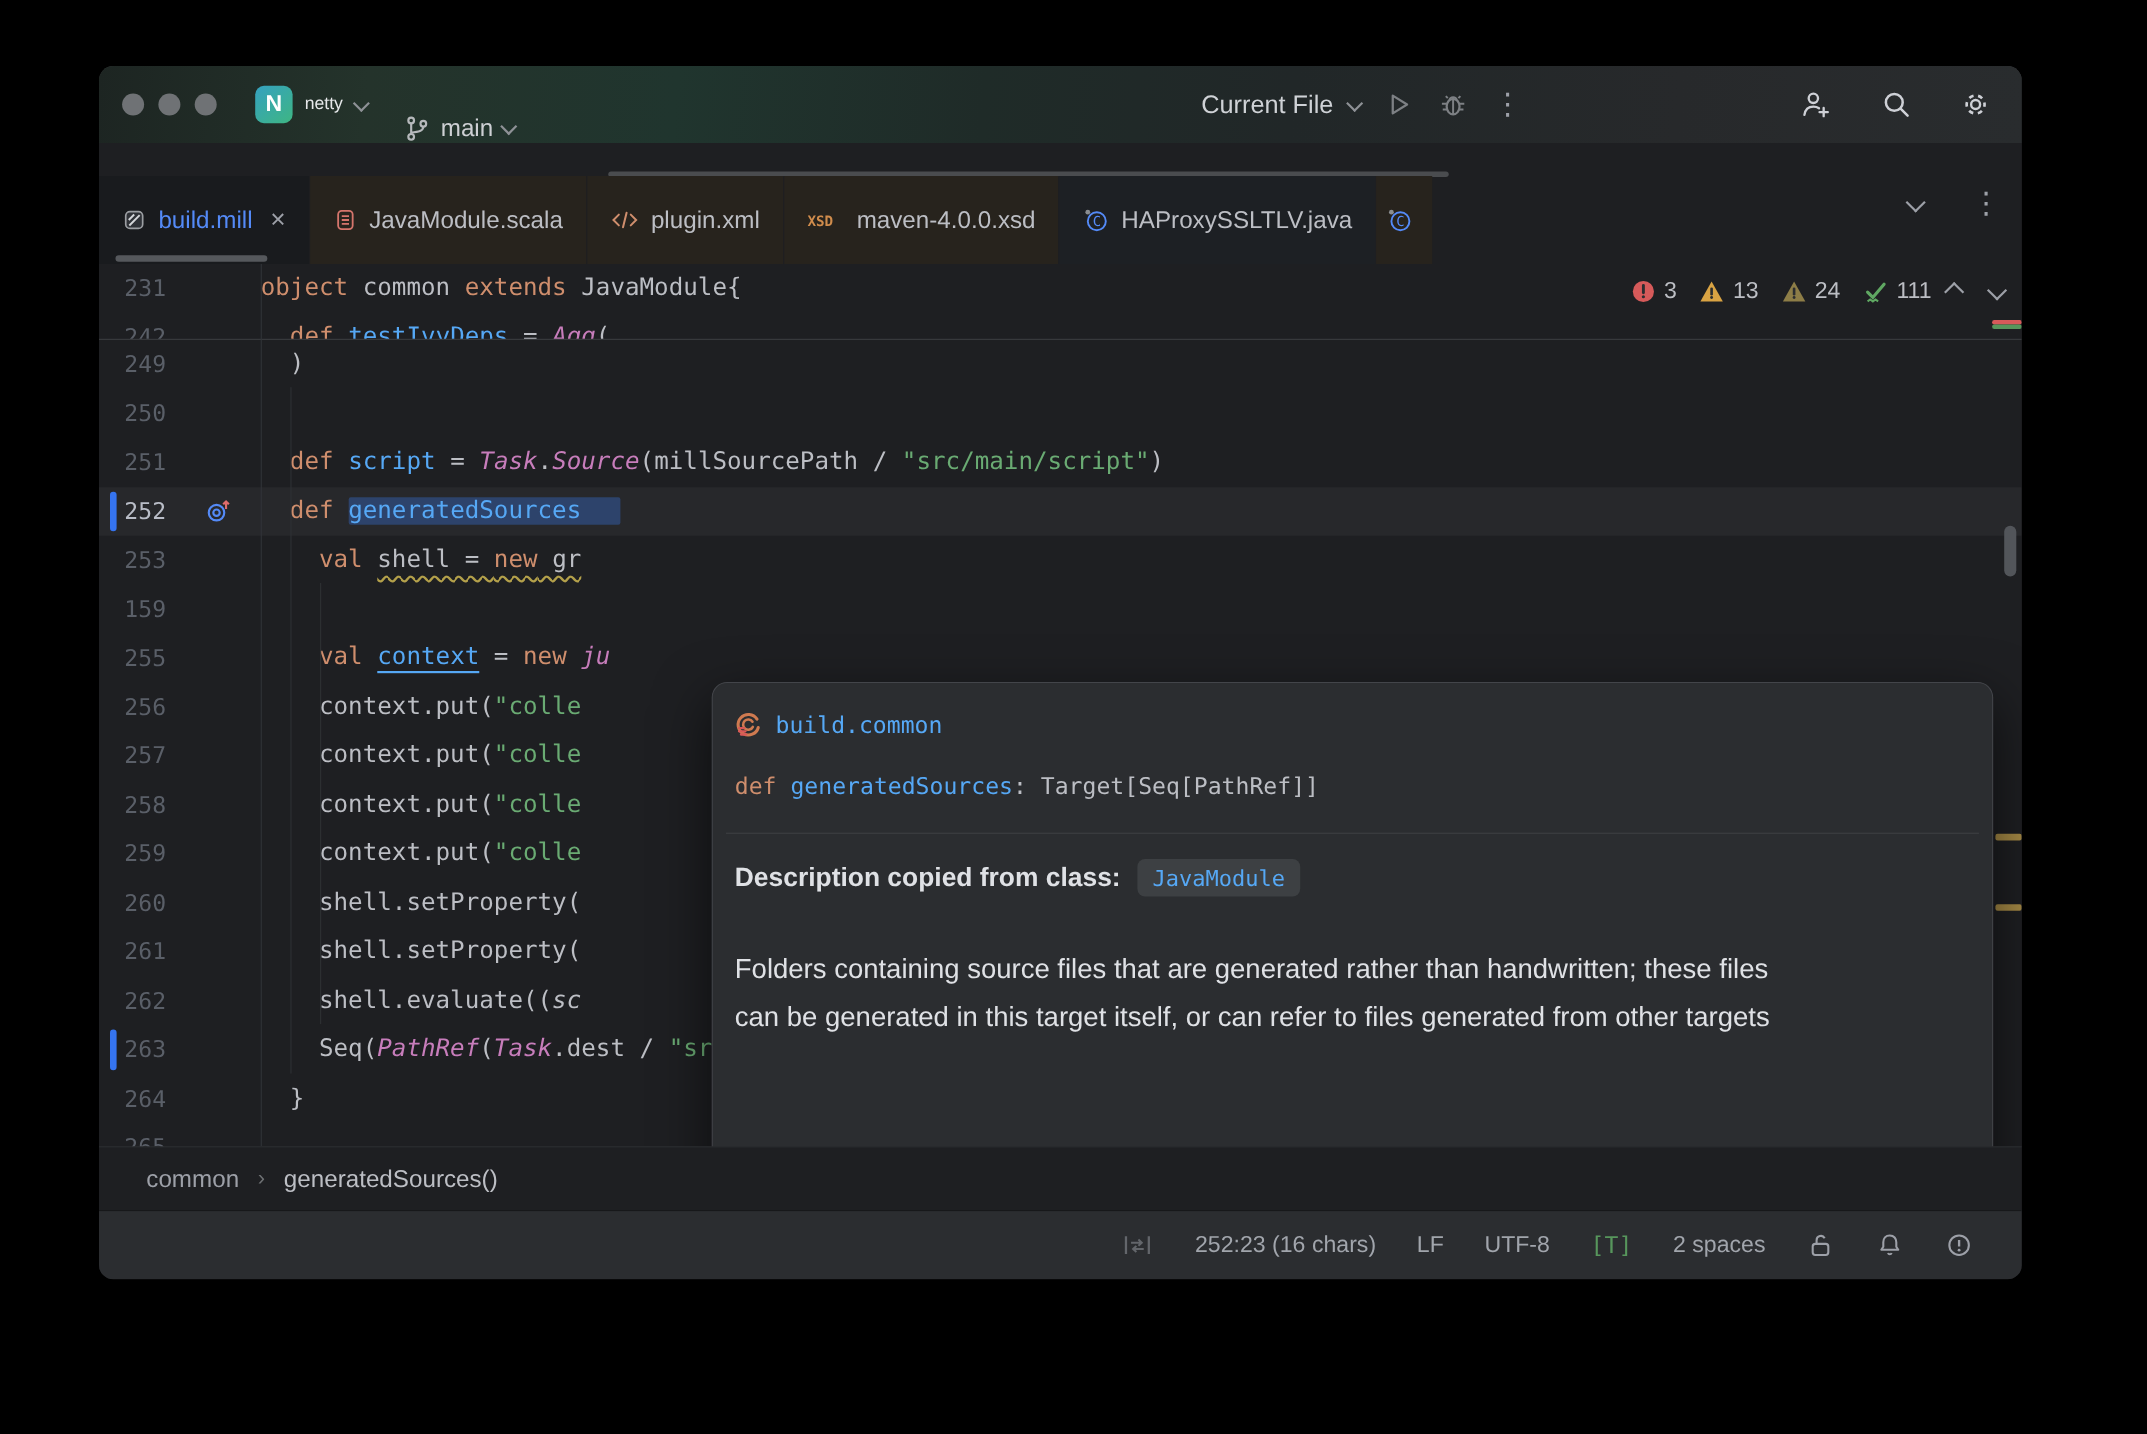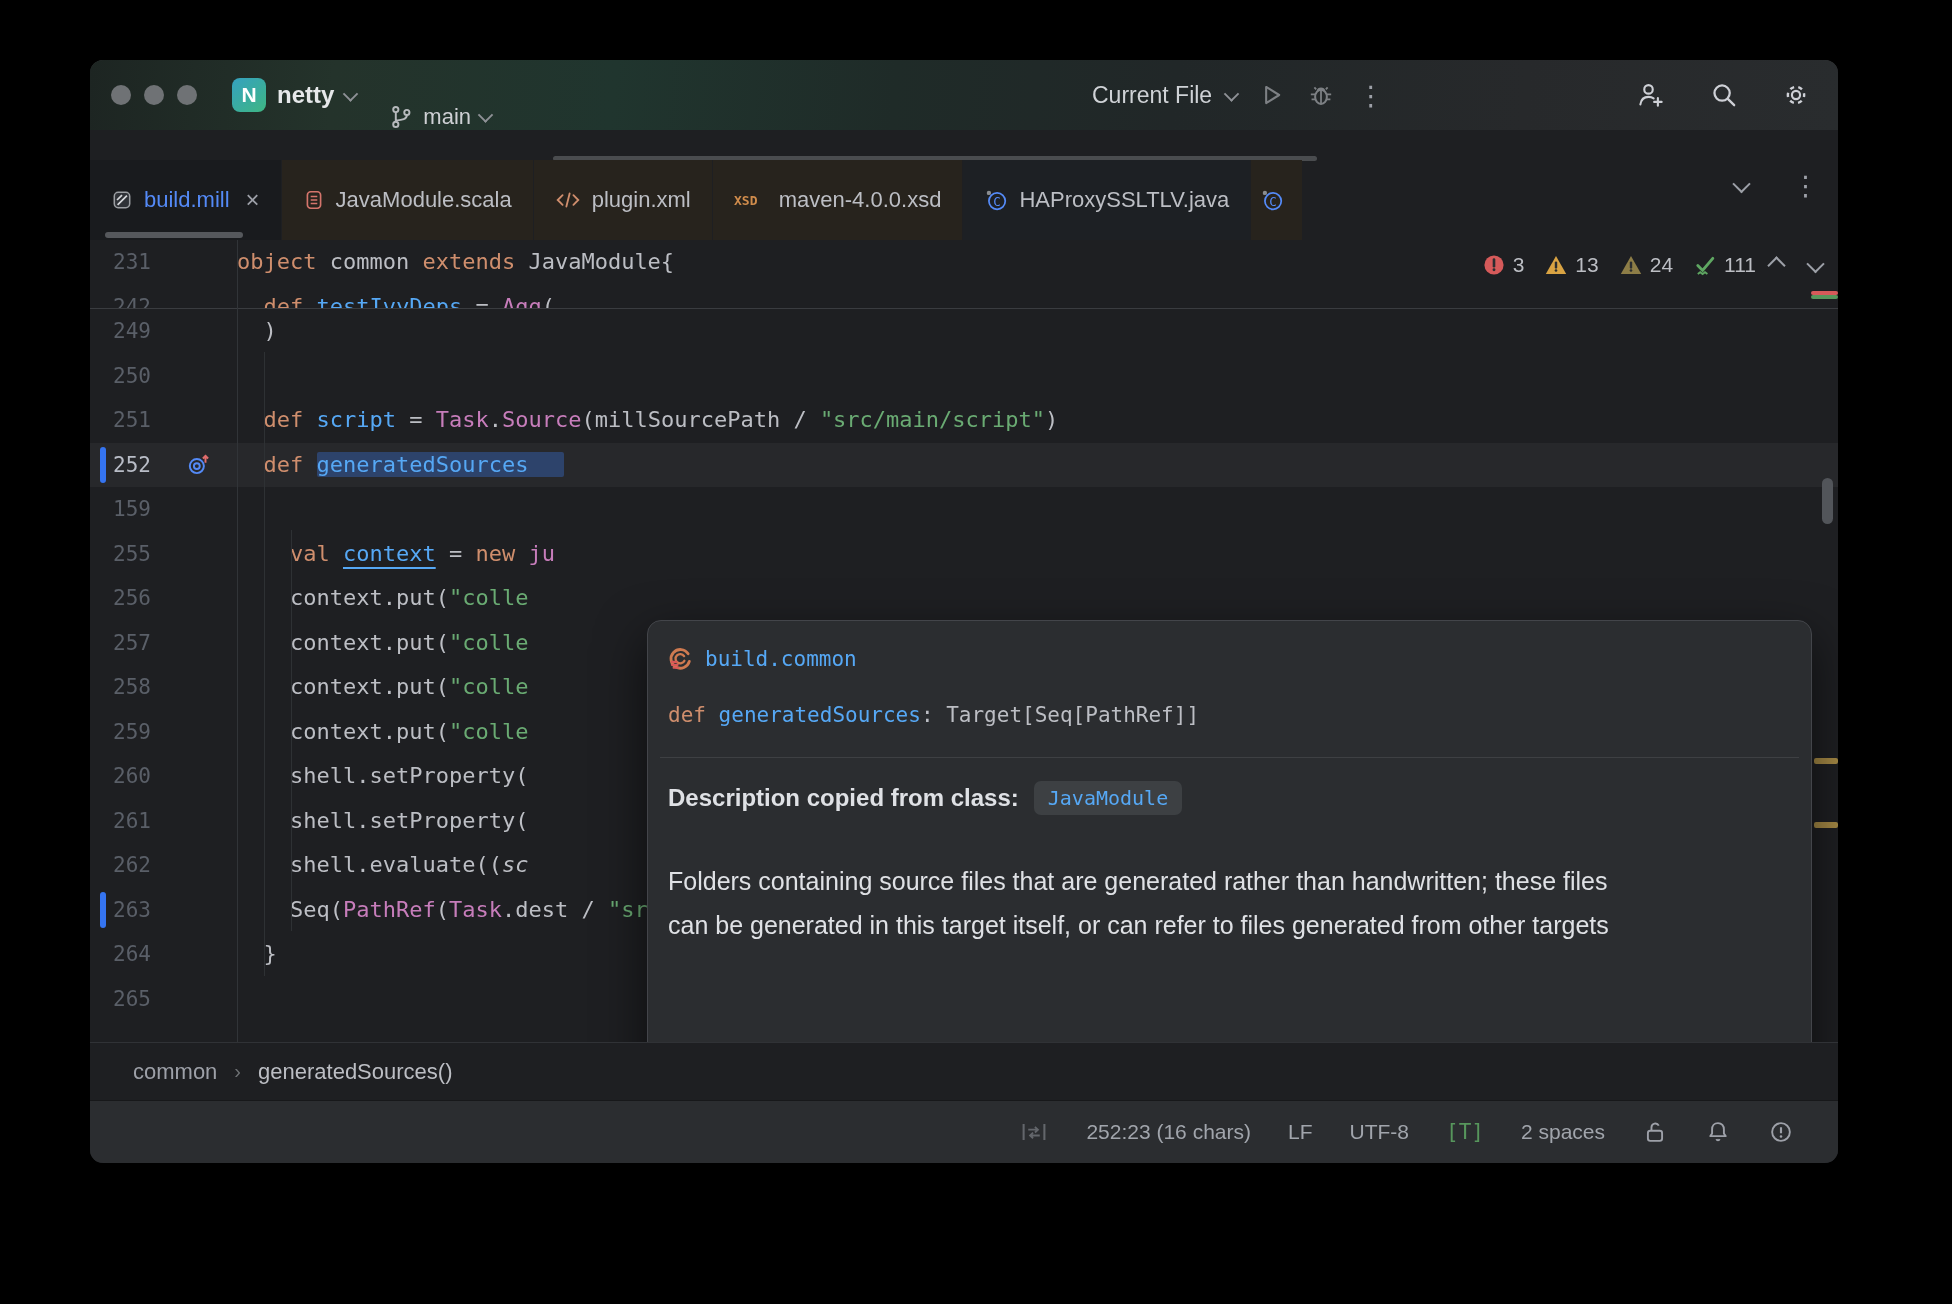--- a/index.html
+++ b/index.html
@@ -8,21 +8,21 @@
     border-radius:13px;overflow:hidden;display:flex;flex-direction:column;color:#bcbec4;
     box-shadow:0 30px 80px rgba(0,0,0,.75), inset 0 1px 0 rgba(255,255,255,.10);}
   
   .titlebar{height:70px;flex:none;display:flex;align-items:center;position:relative;
     background:linear-gradient(95deg,#1d2522 0%,#24332b 14%,#20352e 30%,#1f2b28 46%,#212728 62%,#27292b 82%,#292c2e 100%);}
   .traffic{display:flex;gap:13px;margin-left:21px;}
   .light{width:20px;height:20px;border-radius:50%;background:#6f7275;}
   .proj{display:flex;align-items:center;gap:11px;margin-left:35px;}
   .nlogo{width:34px;height:34px;border-radius:8px;background:linear-gradient(140deg,#35a1c0,#3eb683);
     color:#fff;font-weight:bold;font-size:21px;display:flex;align-items:center;justify-content:center;}
-  .proj-name{font-size:24px;font-weight:700;color:#e6e8ea;}
+  .proj-name{font-size:16px;font-weight:400;color:#e6e8ea;}
   .cv{display:inline-block;width:9px;height:9px;border-right:2px solid #8e9196;border-bottom:2px solid #8e9196;}
   .cv.down{transform:rotate(45deg) translate(-1px,-1px);}
   .cv.up{transform:rotate(-135deg);}
   .cv.big{width:11px;height:11px;border-width:2.2px;border-color:#9da0a8;}
   .branch{display:flex;align-items:center;gap:9px;margin-left:32px;font-size:22px;color:#ced0d4;margin-top:43px;}
   .run-cluster{position:absolute;left:1002px;top:0;height:70px;display:flex;align-items:center;gap:22px;}
   .run-config{display:flex;align-items:center;gap:14px;font-size:23px;color:#cfd2d6;}
   .vdots{font-family:"DejaVu Sans",sans-serif;font-size:27px;color:#9da0a8;line-height:1;}
   .tools-cluster{position:absolute;right:28px;top:0;height:70px;display:flex;align-items:center;gap:44px;}
   .ibtn{display:flex;align-items:center;justify-content:center;}
@@ -44,21 +44,21 @@
   .crow.cur{background:rgba(255,255,255,.045);}
   .gutter{width:147px;flex:none;height:100%;position:relative;}
   .lnum{position:absolute;left:0;top:0;width:84px;text-align:center;font:21px/44.5px "DejaVu Sans Mono",monospace;color:#5a5f68;}
   .cur .lnum{color:#b9bdc7;}
   .chg{position:absolute;left:10px;top:4px;bottom:4px;width:6px;border-radius:3px;background:#3574f0;}
   .gicon{position:absolute;left:96px;top:50%;transform:translateY(-50%);}
   .code{margin:0;font:22px/44.5px "DejaVu Sans Mono",monospace;white-space:pre;color:#bcbec4;}
   .tok-k{color:#cf8e6d;}
   .tok-n{color:#56a8f5;}
   .tok-t{color:#bcbec4;}
-  .tok-y{color:#c77dbb;}
+  .tok-y{color:#c77dbb;font-style:italic;}
   .tok-s{color:#6aab73;}
   .tok-i{font-style:italic;color:#bcbec4;}
   .tok-u{color:#56a8f5;text-decoration:underline;text-underline-offset:6px;text-decoration-thickness:2px;}
   .tok-w{text-decoration:underline;text-decoration-style:wavy;text-decoration-color:#b3a04a;text-underline-offset:8px;text-decoration-thickness:2px;}
   .tok-sel{background:#2d436b;padding-right:36px;border-radius:2px;}
   .gutter-sep{position:absolute;left:147px;top:0;bottom:0;width:1px;background:#313438;z-index:11;}
   .iguide{position:absolute;width:1px;background:#2e3134;z-index:1;}
   .sticky{position:absolute;left:0;right:0;top:0;height:68px;background:#1e1f22;border-bottom:1px solid #3a3c40;overflow:hidden;z-index:10;}
   .inspections{position:absolute;top:0;right:16px;height:50px;display:flex;align-items:center;z-index:12;font-size:21px;color:#bcbec4;}
   .insp-pair{display:flex;align-items:center;gap:7px;margin-right:20px;}
@@ -253,20 +253,26 @@
                 <circle cx="10" cy="13" r="6.5" fill="none" stroke="#548af7" stroke-width="1.8"></circle>
                 <circle cx="10" cy="13" r="2.7" fill="none" stroke="#548af7" stroke-width="1.8"></circle>
                 <path d="M18 10 V3.8 M15.6 6 L18 3.6 L20.4 6" stroke="#e06c6c" stroke-width="1.8" fill="none"></path>
               </svg>
             </span>
           </div>
           <pre class="code"><span class="tok-t">  </span><span class="tok-k">def</span><span class="tok-t"> </span><span class="tok-sel tok-n">generatedSources</span></pre>
         </div>
         <div class="crow">
           <div class="gutter">
+            <span class="lnum">253</span>
+          </div>
+          <pre class="code"><span class="tok-t">    </span><span class="tok-k">val</span><span class="tok-t"> </span><span class="tok-w tok-t">shell = </span><span class="tok-w tok-k">new</span><span class="tok-w tok-t"> gr</span></pre>
+        </div>
+        <div class="crow">
+          <div class="gutter">
             <span class="lnum">159</span>
           </div>
           <pre class="code"></pre>
         </div>
         <div class="crow">
           <div class="gutter">
             <span class="lnum">255</span>
           </div>
           <pre class="code"><span class="tok-t">    </span><span class="tok-k">val</span><span class="tok-t"> </span><span class="tok-u">context</span><span class="tok-t"> = </span><span class="tok-k">new</span><span class="tok-t"> </span><span class="tok-y">ju</span></pre>
         </div>

